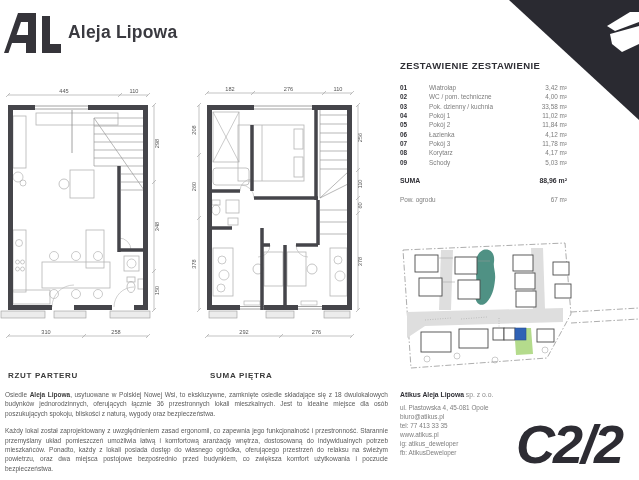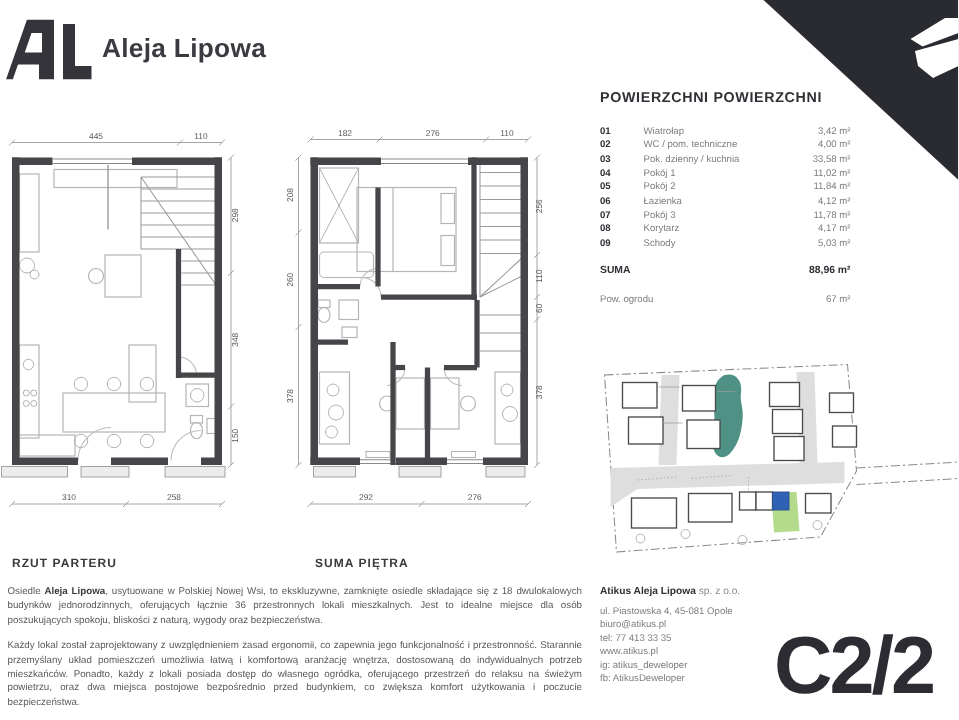--- a/index.html
+++ b/index.html
@@ -36,21 +36,21 @@
   .about p{margin:0;}
   .about p + p{margin-top:8px;}
   .about b{color:#3a3a3a;}
   
   .contact{position:absolute;left:400px;top:391px;width:145px;}
   .contact-name{font-size:6.8px;margin-bottom:5px;color:#8a8a8a;}
   .contact-name b{color:#2f2f35;}
   .contact-line{font-size:6.4px;line-height:9px;color:#7d7d7d;}
   
   .unit-code{position:absolute;left:516px;top:413px;font-size:54px;font-weight:800;
-             letter-spacing:-2px;color:#2d2c33;white-space:nowrap;}
+             letter-spacing:-2px;color:#2d2c33;white-space:nowrap;font-style:italic;}
   
   .wall{stroke:#45454a;stroke-width:5;fill:none;}
   .wallt{stroke:#45454a;stroke-width:3.5;fill:none;}
   .win{stroke:#8a8a8a;stroke-width:.8;fill:none;}
   .furn{stroke:#b5b5b5;stroke-width:.8;fill:none;}
   .furn2{stroke:#a8a8a8;stroke-width:.6;fill:none;}
   .stair{stroke:#9a9a9a;stroke-width:.7;fill:none;}
   .door{stroke:#bdbdbd;stroke-width:.7;fill:none;}
   .dim{stroke:#9b9b9b;stroke-width:.6;}
   .dimt{font-size:5.6px;fill:#555;}
@@ -290,21 +290,21 @@
         <text class="dimt" transform="translate(361.5,125.5) rotate(-90)" text-anchor="middle">60</text>
         <text class="dimt" transform="translate(361.5,181.5) rotate(-90)" text-anchor="middle">378</text>
       </g>
     </g>
   </svg>
 
   <div class="plan-label p1">RZUT PARTERU</div>
   <div class="plan-label p2">SUMA PIĘTRA</div>
 
   <div class="areas">
-    <div class="areas-title">POWIERZCHNI POWIERZCHNI</div>
+    <div class="areas-title">ZESTAWIENIE ZESTAWIENIE</div>
     <div class="arow">
         <span class="no">01</span>
         <span class="nm">Wiatrołap</span>
         <span class="ar">3,42 m²</span>
       </div>
     <div class="arow">
         <span class="no">02</span>
         <span class="nm">WC / pom. techniczne</span>
         <span class="ar">4,00 m²</span>
       </div>

